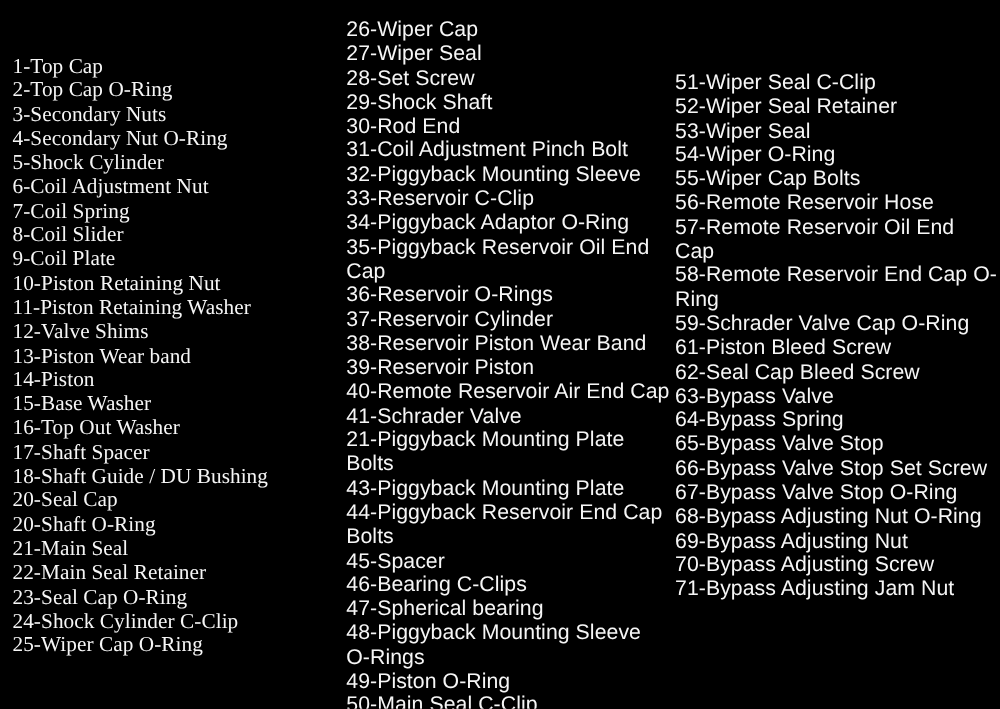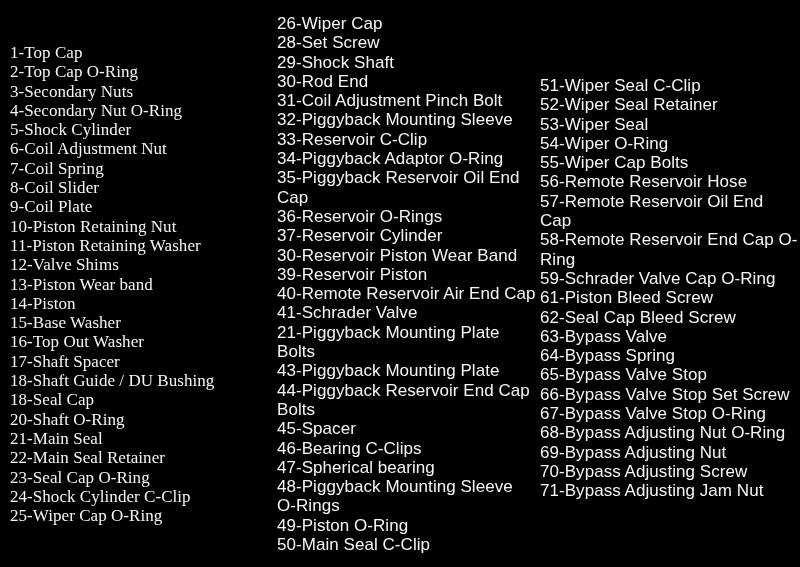--- a/index.html
+++ b/index.html
@@ -36,21 +36,21 @@
     width: 258px;
     font-family: Liberation Serif, serif;
   }
   .legend-column.col-2 {
     left: 277px;
     top: 14px;
     width: 259px;
   }
   .legend-column.col-3 {
     left: 540px;
-    top: 76px;
+    top: 56px;
     width: 258px;
   }
   .legend-entry {
     display: block;
     margin: 0;
     padding: 0;
     text-indent: 0;
   }
 </style>
 </head>
@@ -70,42 +70,43 @@
       <span class="legend-entry">9-Coil Plate</span>
       <span class="legend-entry">10-Piston Retaining Nut</span>
       <span class="legend-entry">11-Piston Retaining Washer</span>
       <span class="legend-entry">12-Valve Shims</span>
       <span class="legend-entry">13-Piston Wear band</span>
       <span class="legend-entry">14-Piston</span>
       <span class="legend-entry">15-Base Washer</span>
       <span class="legend-entry">16-Top Out Washer</span>
       <span class="legend-entry">17-Shaft Spacer</span>
       <span class="legend-entry">18-Shaft Guide / DU Bushing</span>
-      <span class="legend-entry">18-Seal Cap</span>
+      <span class="legend-entry">20-Seal Cap</span>
       <span class="legend-entry">20-Shaft O-Ring</span>
       <span class="legend-entry">21-Main Seal</span>
       <span class="legend-entry">22-Main Seal Retainer</span>
       <span class="legend-entry">23-Seal Cap O-Ring</span>
       <span class="legend-entry">24-Shock Cylinder C-Clip</span>
       <span class="legend-entry">25-Wiper Cap O-Ring</span>
     </div>
 
   <div class="legend-column col-2">
       <span class="legend-entry">26-Wiper Cap</span>
+      <span class="legend-entry">27-Wiper Seal</span>
       <span class="legend-entry">28-Set Screw</span>
       <span class="legend-entry">29-Shock Shaft</span>
       <span class="legend-entry">30-Rod End</span>
       <span class="legend-entry">31-Coil Adjustment Pinch Bolt</span>
       <span class="legend-entry">32-Piggyback Mounting Sleeve</span>
       <span class="legend-entry">33-Reservoir C-Clip</span>
       <span class="legend-entry">34-Piggyback Adaptor O-Ring</span>
       <span class="legend-entry">35-Piggyback Reservoir Oil End Cap</span>
       <span class="legend-entry">36-Reservoir O-Rings</span>
       <span class="legend-entry">37-Reservoir Cylinder</span>
-      <span class="legend-entry">30-Reservoir Piston Wear Band</span>
+      <span class="legend-entry">38-Reservoir Piston Wear Band</span>
       <span class="legend-entry">39-Reservoir Piston</span>
       <span class="legend-entry">40-Remote Reservoir Air End Cap</span>
       <span class="legend-entry">41-Schrader Valve</span>
       <span class="legend-entry">21-Piggyback Mounting Plate Bolts</span>
       <span class="legend-entry">43-Piggyback Mounting Plate</span>
       <span class="legend-entry">44-Piggyback Reservoir End Cap Bolts</span>
       <span class="legend-entry">45-Spacer</span>
       <span class="legend-entry">46-Bearing C-Clips</span>
       <span class="legend-entry">47-Spherical bearing</span>
       <span class="legend-entry">48-Piggyback Mounting Sleeve O-Rings</span>

